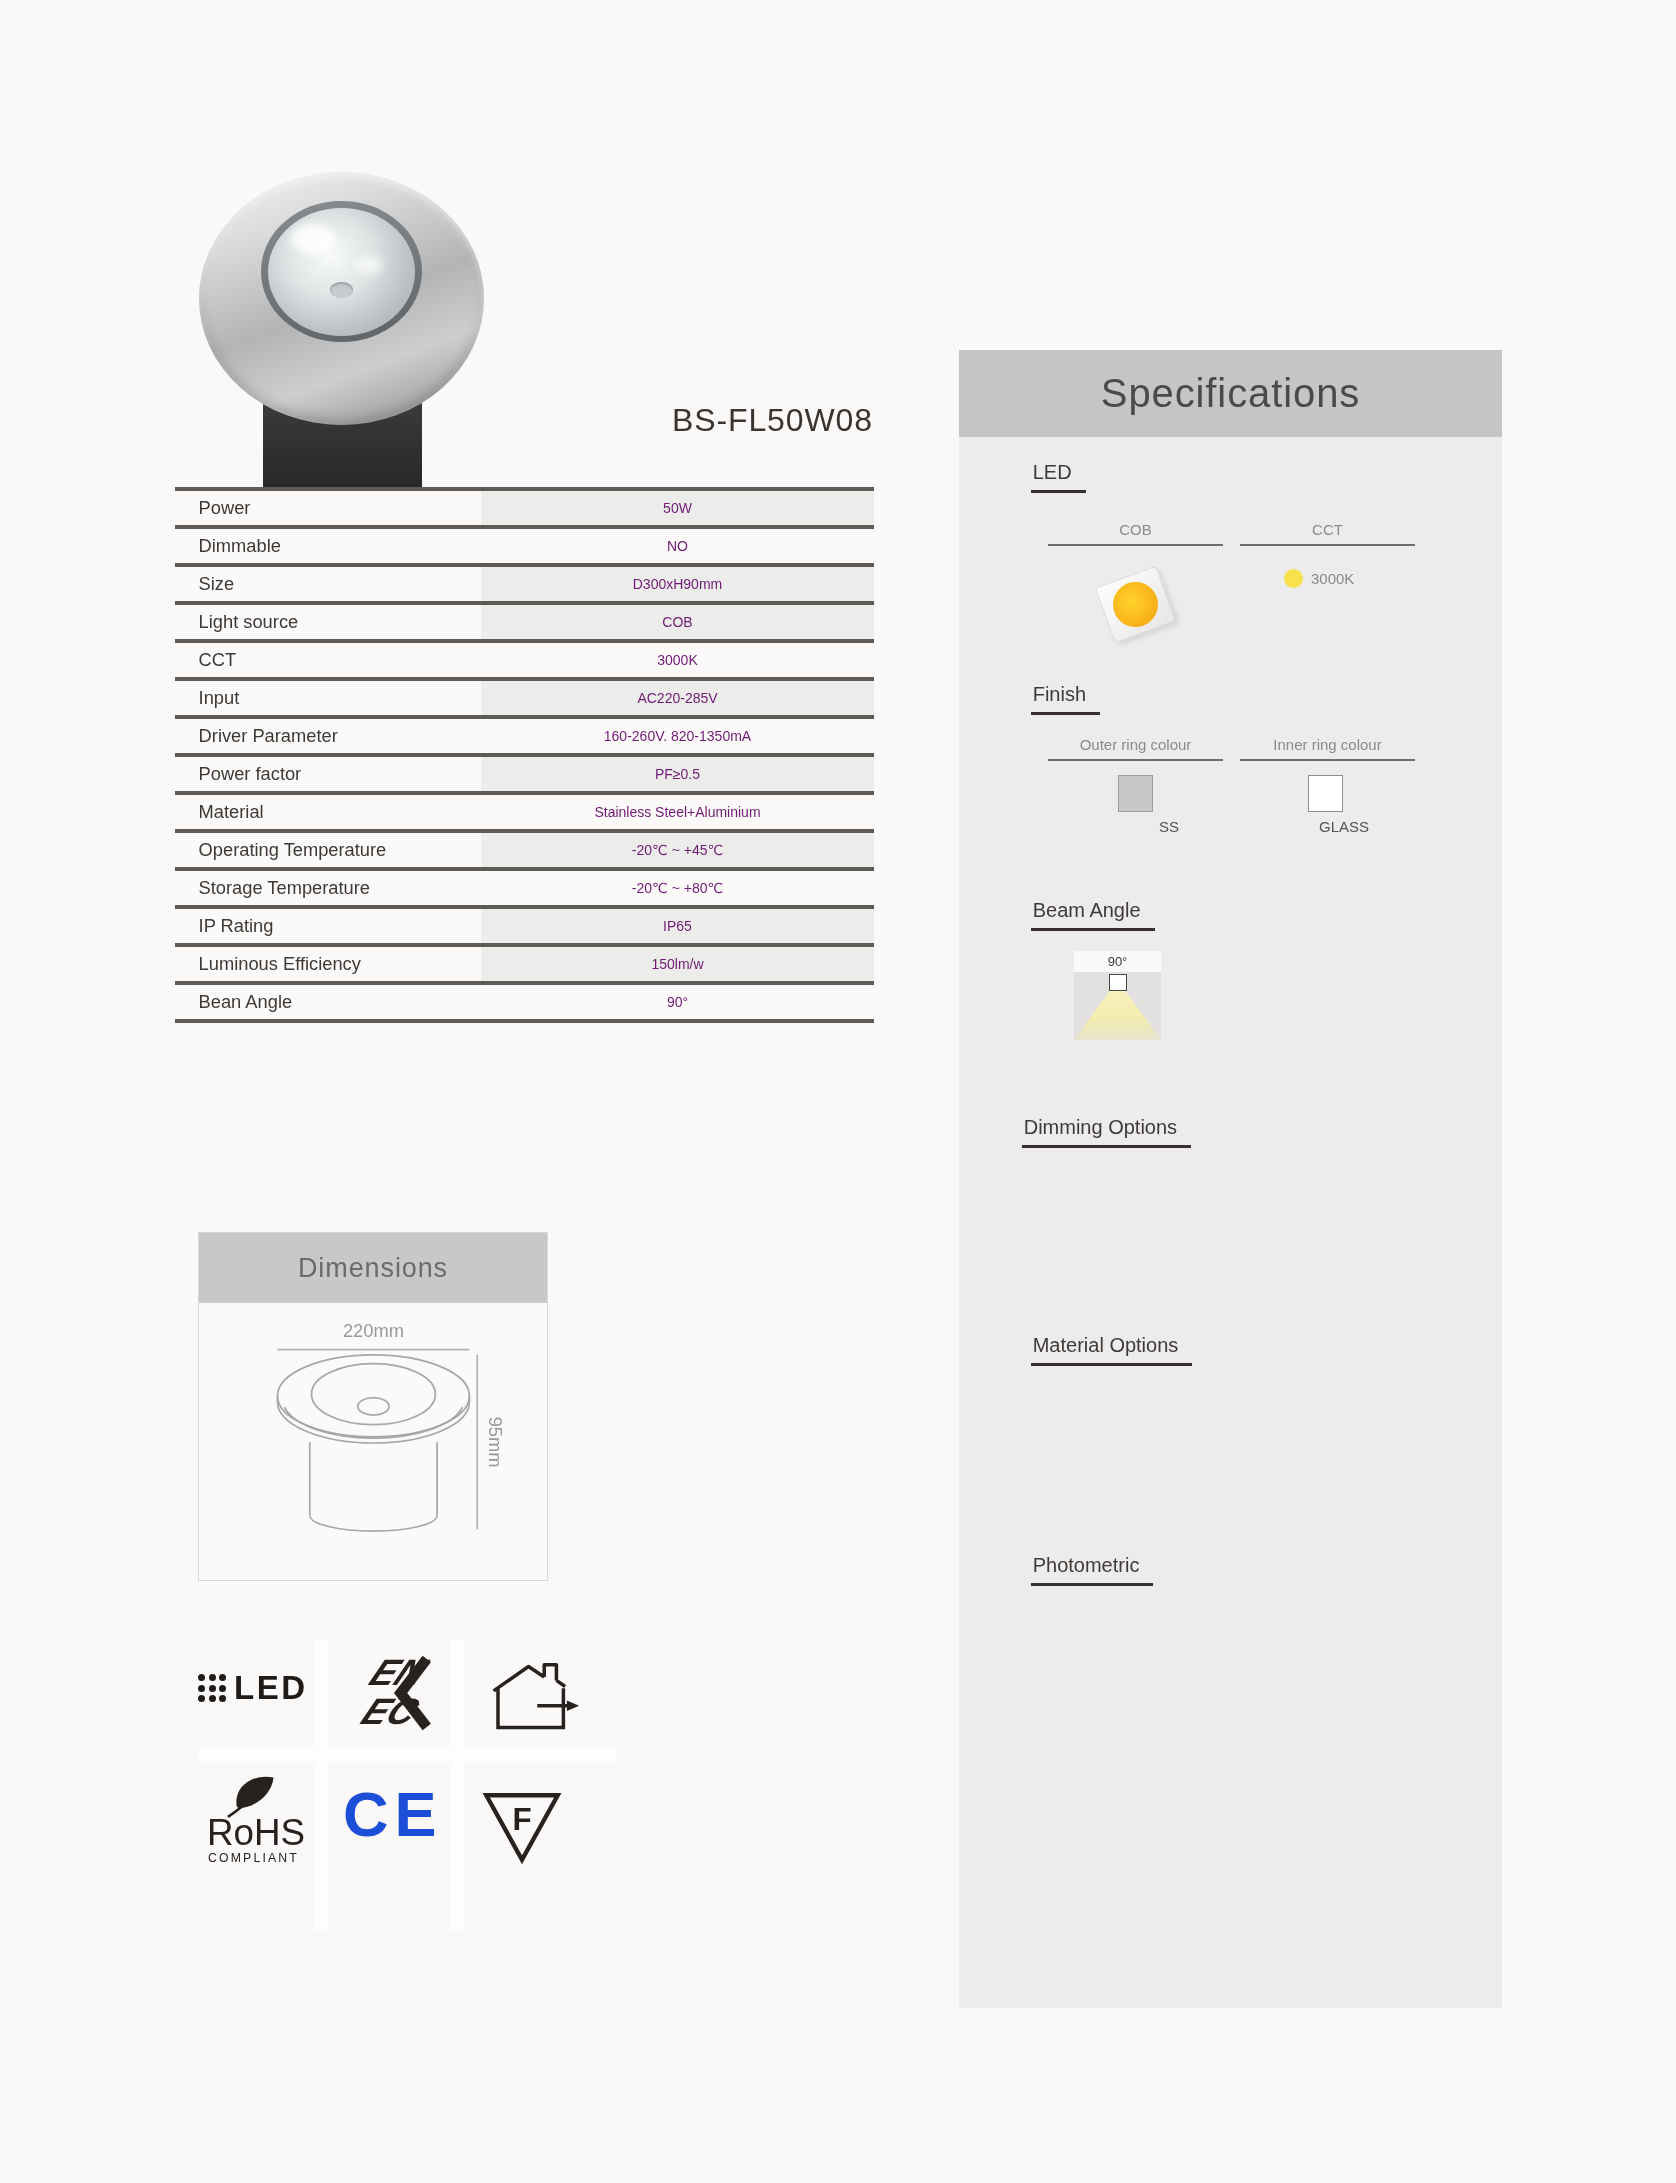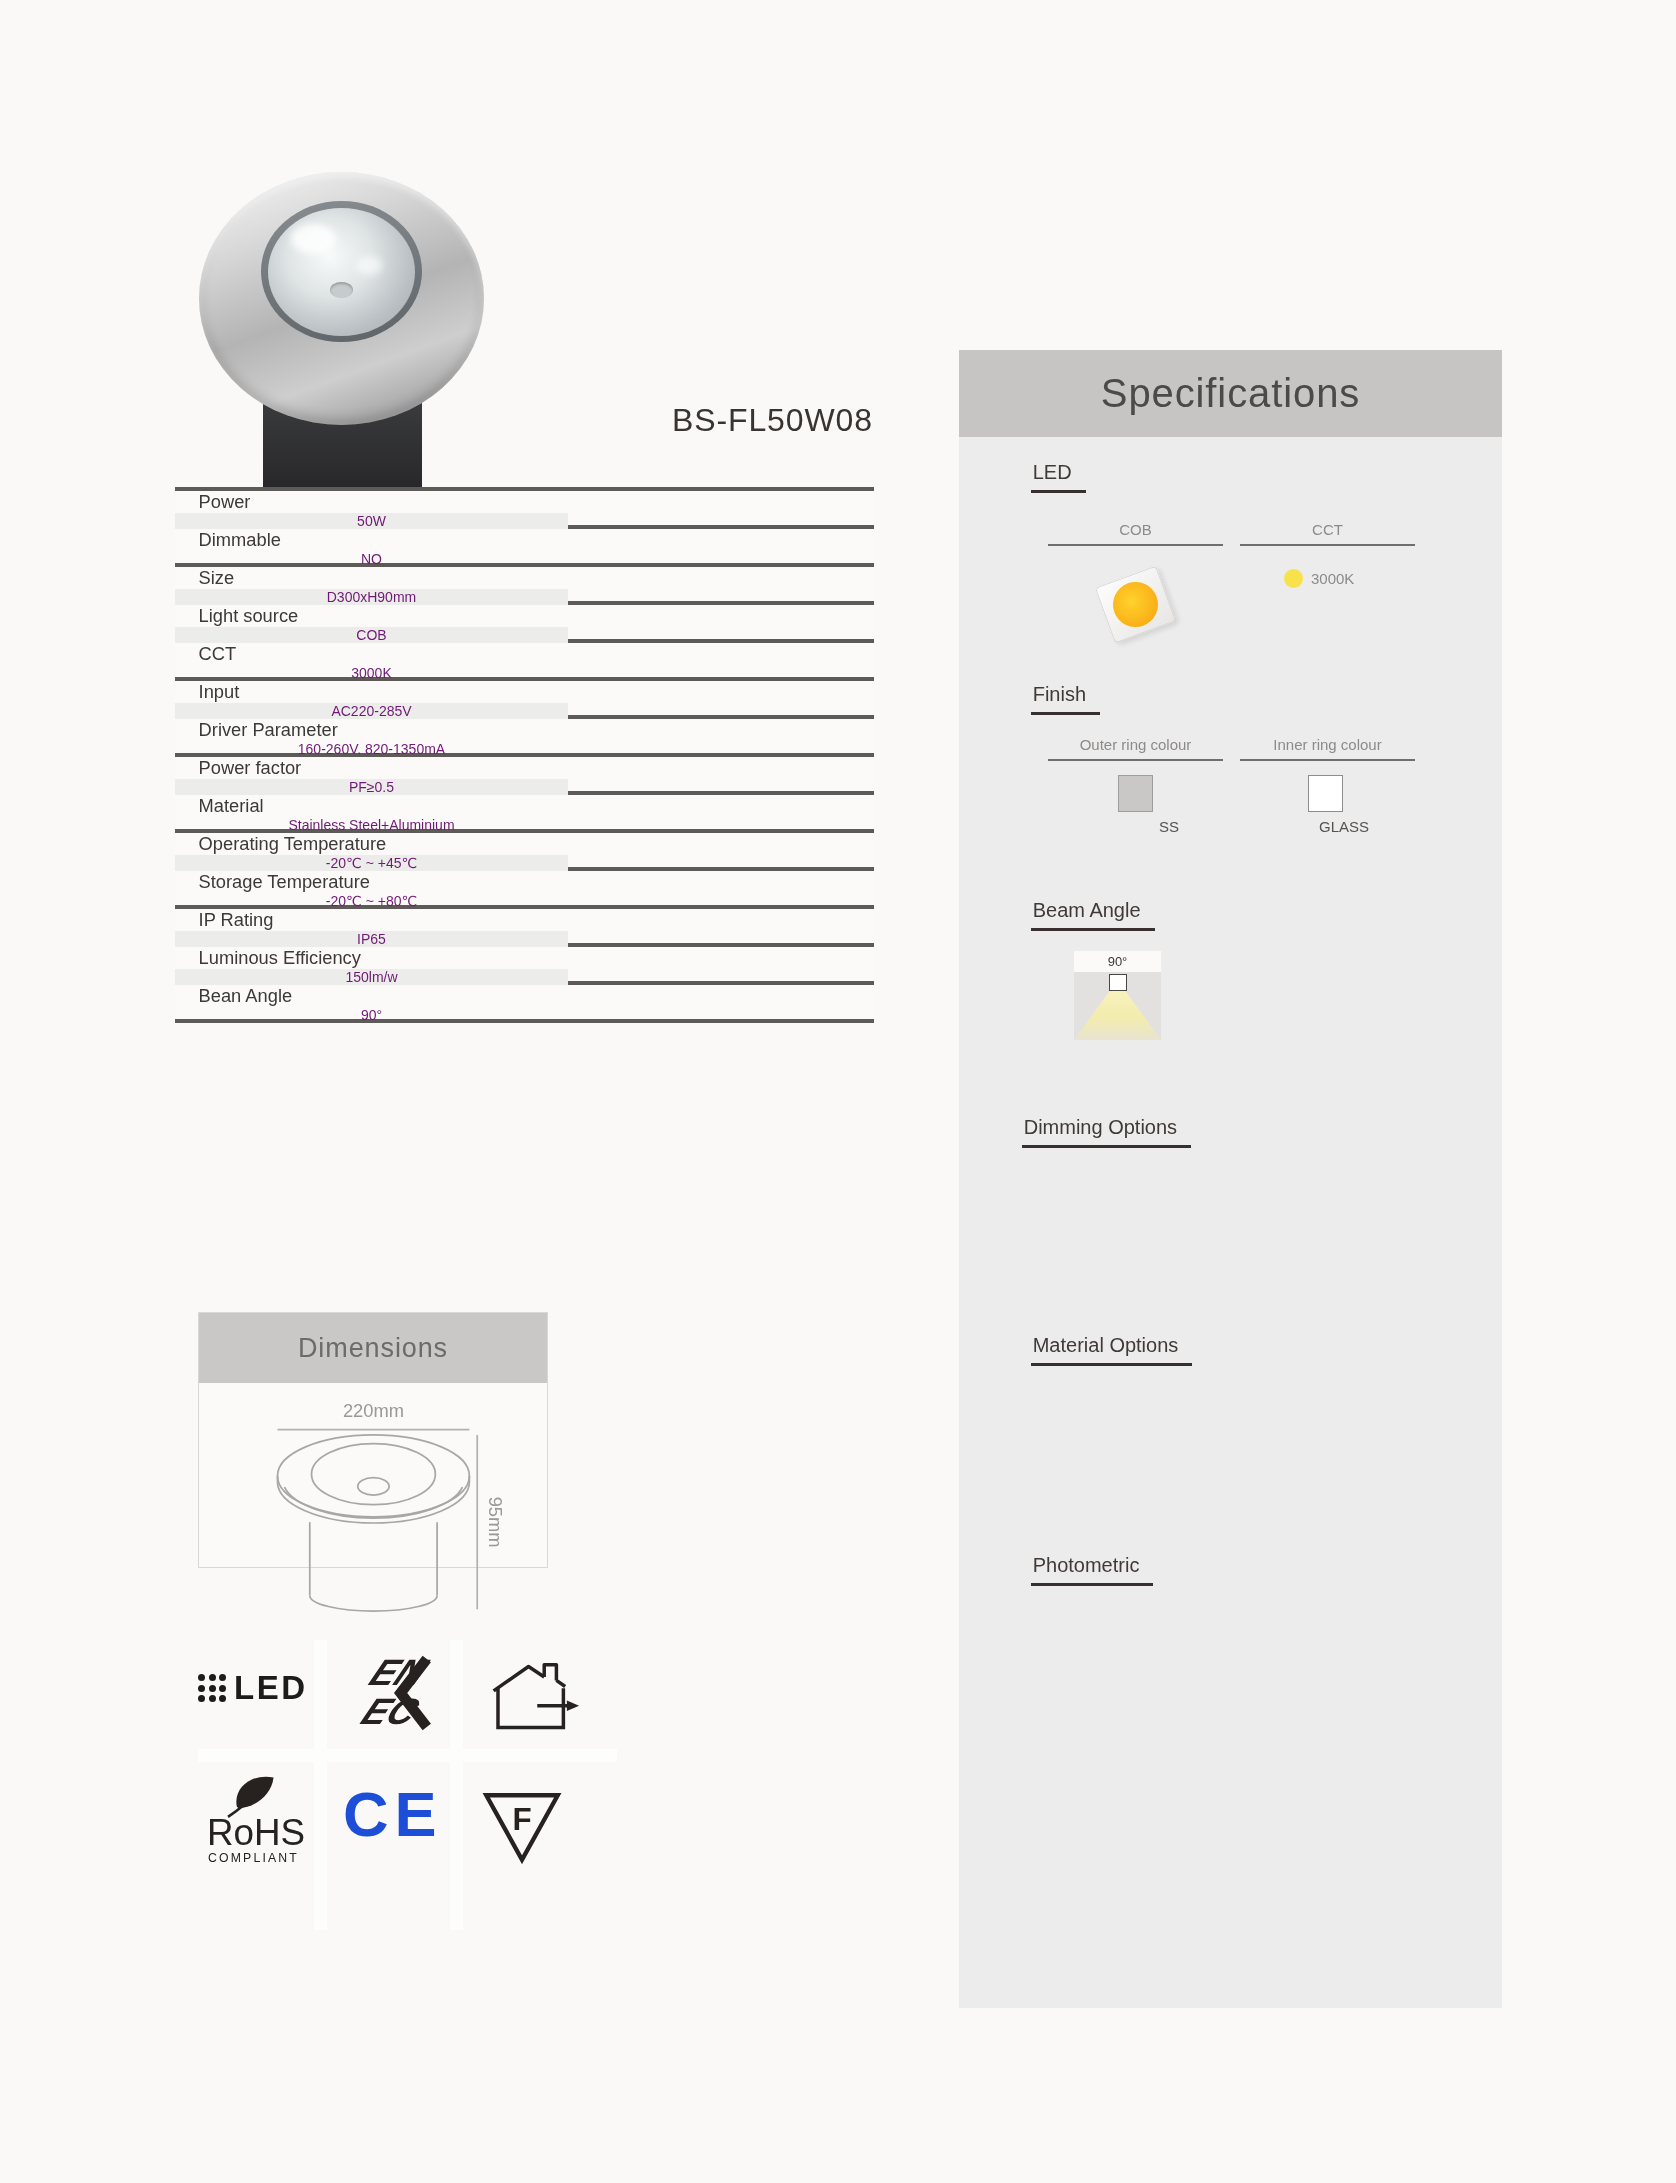--- a/index.html
+++ b/index.html
@@ -27,29 +27,29 @@
            background:#ffffff; opacity:.6; filter:blur(3.5px); }
   .p-dot { position:absolute; left:133px; top:112px; width:23px; height:15.7px; border-radius:50%;
            background:#c6ccce; box-shadow:inset 0 1.7px 2.6px rgba(0,0,0,.25); }
 
   
   .model-title { position:absolute; left:524px; top:402px; width:349px; text-align:right;
                  font-size:32px; color:#3a3430; letter-spacing:0.9px; }
 
   
   .spec-table { position:absolute; left:175px; top:487px; width:699px; border-top:4.4px solid #5d5a58; }
-  .spec-row { display:flex; height:38px; border-bottom:4.4px solid #5d5a58; background:#fbfaf9;flex-direction:column; }
+  .spec-row { display:flex; height:38px; border-bottom:4.4px solid #5d5a58; background:#fbfaf9; }
   .spec-row .cell-label { width:306px; display:flex; align-items:center; padding-left:23.6px;
                           font-size:18.3px; color:#3d3936; }
   .spec-row .cell-value { width:393px; display:flex; align-items:center; justify-content:center;
                           font-size:14px; color:#701a75; }
   .spec-row.alt .cell-value { background:#ececea; }
 
   
-  .dim-box { position:absolute; left:198px; top:1312px; width:350px; height:256px;
+  .dim-box { position:absolute; left:198px; top:1232px; width:350px; height:349px;
              border:0.9px solid #dad8d6; background:#fbfaf9; }
   .dim-header { height:70px; background:#c9c8c6; display:flex; align-items:center; justify-content:center;
                 font-size:27px; color:#6c6b69; letter-spacing:0.9px; }
   .dim-draw { position:absolute; left:0; top:71px; }
 
   
   .certs { position:absolute; left:198px; top:1640px; width:419px; height:290px; }
   .cert-divider-v { position:absolute; top:0; width:13px; height:290px; background:#fdfdfc; }
   .cert-divider-h { position:absolute; left:0; top:109px; width:419px; height:13px; background:#fdfdfc; }
   .led-logo { position:absolute; left:0px; top:33px; display:flex; align-items:center; }

